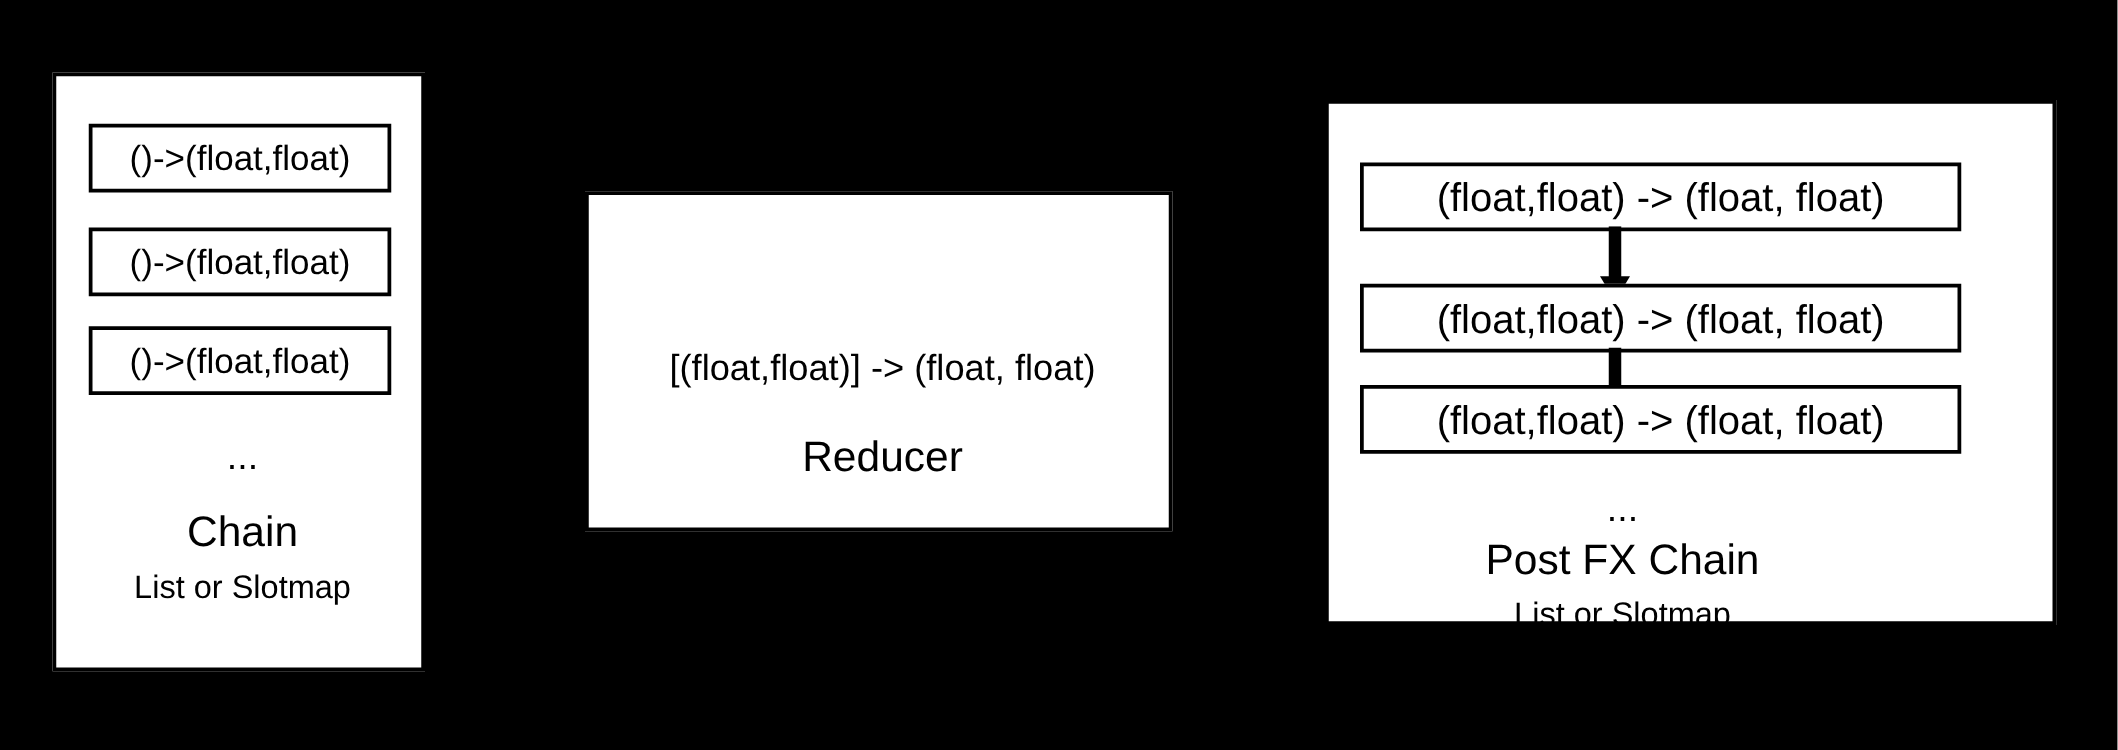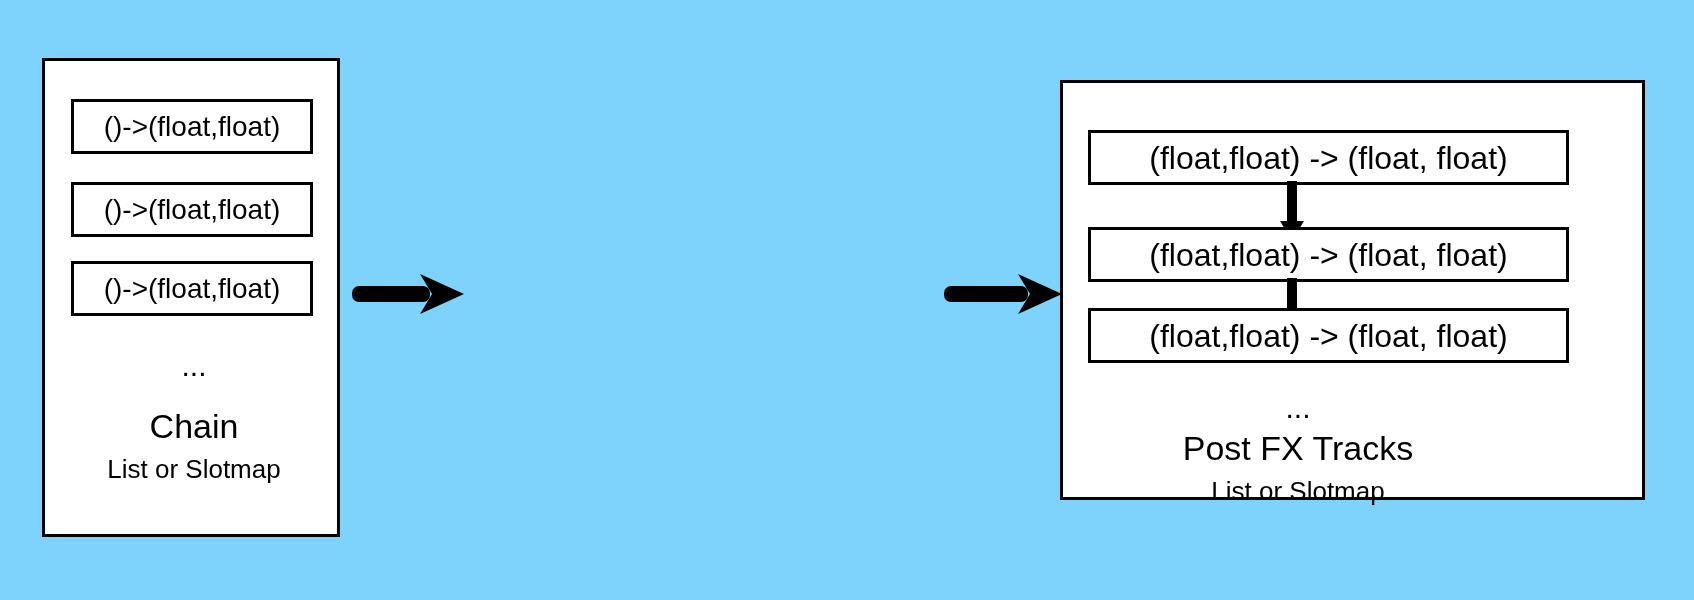--- a/index.html
+++ b/index.html
@@ -9,21 +9,21 @@
     background: #ffffff;
   }
   body {
     font-family: "Liberation Sans", sans-serif;
     color: #000000;
   }
   #canvas {
     position: relative;
     width: 1694px;
     height: 600px;
-    background: #7dd3fc;
+    background: #000000;
     overflow: hidden;
   }
 
   
   .outer-box {
     position: absolute;
     box-sizing: border-box;
     border: 3px solid #000000;
     background: #ffffff;
   }
@@ -126,20 +126,26 @@
 
   <div class="flow-arrow" style="left:352px; top:272px; width:112px;">
     <svg width="112" height="44" viewBox="0 0 112 44" aria-hidden="true">
       <g>
         <rect x="0" y="14" width="78" height="16" fill="#000000" rx="7"></rect>
         <polygon points="68,2 112,22 68,42 80,22" fill="#000000"></polygon>
       </g>
     </svg>
   </div>
 
+  <div class="outer-box" style="left:468px; top:153px; width:470px; height:272px;">
+
+    <div class="reducer-sig" style="left:0px; top:125px; width:470px;">[(float,float)] -&gt; (float, float)</div>
+
+    <div class="reducer-name" style="left:0px; top:193px; width:470px;">Reducer</div>
+  </div>
 
   <div class="flow-arrow" style="left:944px; top:272px; width:118px;">
     <svg width="118" height="44" viewBox="0 0 118 44" aria-hidden="true">
       <g>
         <rect x="0" y="14" width="84" height="16" fill="#000000" rx="7"></rect>
         <polygon points="74,2 118,22 74,42 86,22" fill="#000000"></polygon>
       </g>
     </svg>
   </div>
 
@@ -170,18 +176,18 @@
         </g>
       </svg>
     </div>
 
     <div class="inner-box" style="left:25px; top:225px; width:481px; height:55px;">
       <span class="sig-text-wide">(float,float) -&gt; (float, float)</span>
     </div>
 
     <div class="ellipsis" style="left:0px; top:310px; width:470px;">...</div>
 
-    <div class="caption-main" style="left:0px; top:348px; width:470px;">Post FX Tracks</div>
+    <div class="caption-main" style="left:0px; top:348px; width:470px;">Post FX Chain</div>
 
     <div class="caption-sub" style="left:0px; top:395px; width:470px;">List or Slotmap</div>
   </div>
 
 </div>
 
 </body></html>

